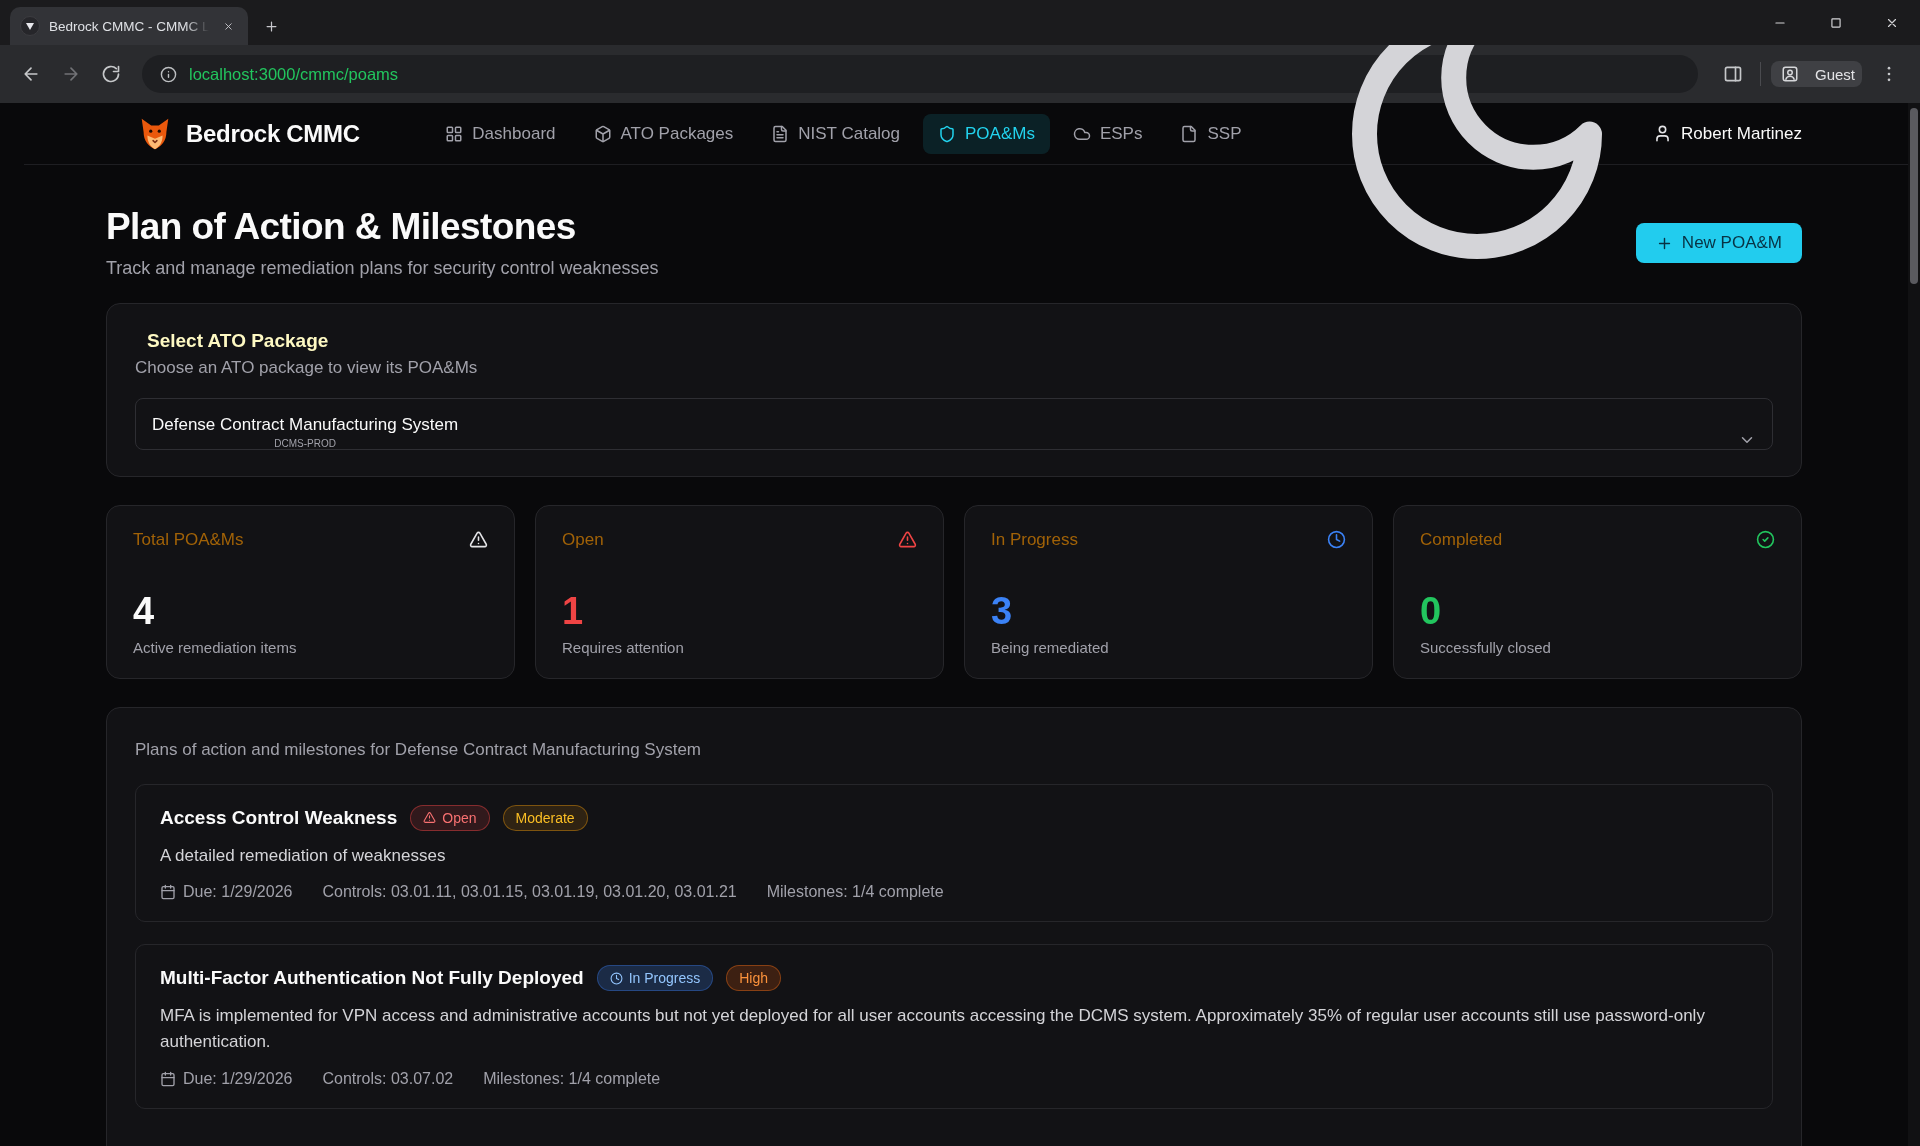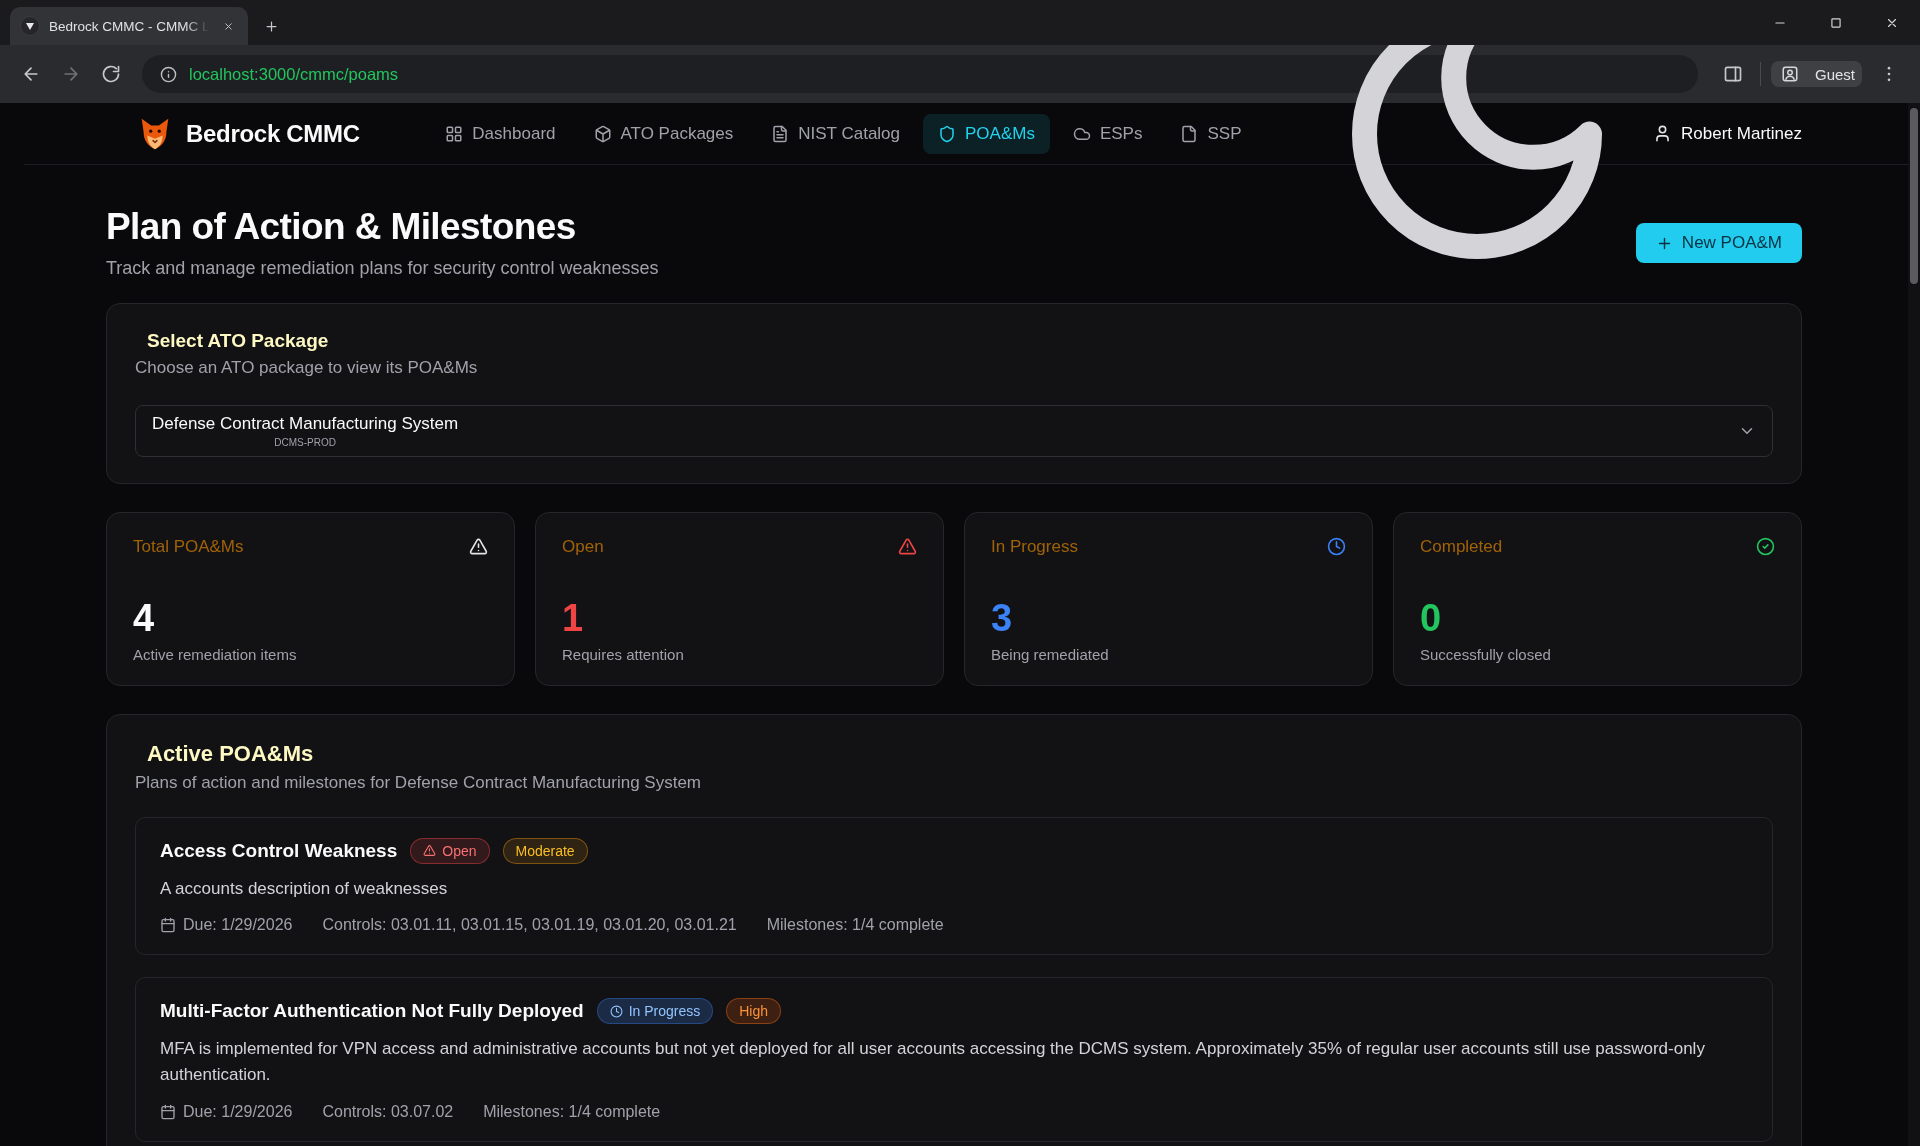--- a/index.html
+++ b/index.html
@@ -75,22 +75,22 @@
                  border-radius:8px; height:40px; padding:0 20px; font-size:17px;
                  font-weight:500; display:flex; align-items:center; gap:9px;
                  font-family:inherit; cursor:pointer; }
   .btn-primary .i { width:17px; height:17px; stroke-width:2.4; }
 
   .card { background:#121215; border:1px solid #26262a; border-radius:14px; }
 
   .selector-card { margin-top:24px; padding:26px 28px; }
   .card-title { color:#fef9c3; font-size:19px; font-weight:600;margin-left:12px; }
   .card-sub { color:#a1a1aa; font-size:17px; margin-top:6px; }
-  .select { margin-top:27px; height:52px; border:1px solid #2e2e33; border-radius:8px;
-            display:flex; align-items:center; justify-content:space-between;
+  .select { margin-top:20px; height:52px; border:1px solid #2e2e33; border-radius:8px;
+            display:flex; align-items:flex-end; justify-content:space-between;
             padding:0 16px; cursor:pointer; }
   .select-text { display:inline-block; text-align:center; }
   .select-name { color:#fafafa; font-size:17px; }
   .select-code { color:#a1a1aa; font-size:10px; margin-top:3px; }
   .select .i { width:18px; height:18px; color:#a1a1aa; }
 
   .stats { margin-top:28px; display:grid; grid-template-columns:repeat(4,1fr); gap:20px; }
   .stat-card { padding:24px 26px 22px; }
   .stat-head { display:flex; justify-content:space-between; align-items:center; }
   .stat-label { color:#a16207; font-size:17px; font-weight:500; }
@@ -410,42 +410,41 @@
               <path d="m9 12 2 2 4-4"></path>
             </svg>
           </span>
       </div>
       <div class="stat-value c-green">0</div>
       <div class="stat-caption">Successfully closed</div>
     </section>
   </div>
 
   <section class="card poams-card">
-    <div class="card-title" style="font-size:22px;font-weight:700">Active POA&amp;Ms</div>
     <div class="card-sub">Plans of action and milestones for Defense Contract Manufacturing System</div>
 
     <div class="poam-list">
 
       <div class="poam-item">
         <div class="poam-head">
           <span class="poam-title">Access Control Weakness</span>
           <span class="badge badge-open">
             <span class="i">
                 <svg viewBox="0 0 24 24">
                   <path d="m21.73 18-8-14a2 2 0 0 0-3.48 0l-8 14A2 2 0 0 0 4 21h16a2 2 0 0 0 1.73-3Z"></path>
                   <path d="M12 9v4M12 17h.01"></path>
                 </svg>
               </span>
             <span>Open</span>
           </span>
           <span class="badge badge-moderate">
             <span>Moderate</span>
           </span>
         </div>
-        <div class="poam-desc">A accounts description of weaknesses</div>
+        <div class="poam-desc">A detailed remediation of weaknesses</div>
         <div class="poam-meta">
           <span class="meta-item">
             <span class="i">
                 <svg viewBox="0 0 24 24">
                   <rect x="3" y="4" width="18" height="18" rx="2"></rect>
                   <path d="M16 2v4M8 2v4M3 10h18"></path>
                 </svg>
               </span>
             <span>Due: 1/29/2026</span>
           </span>

